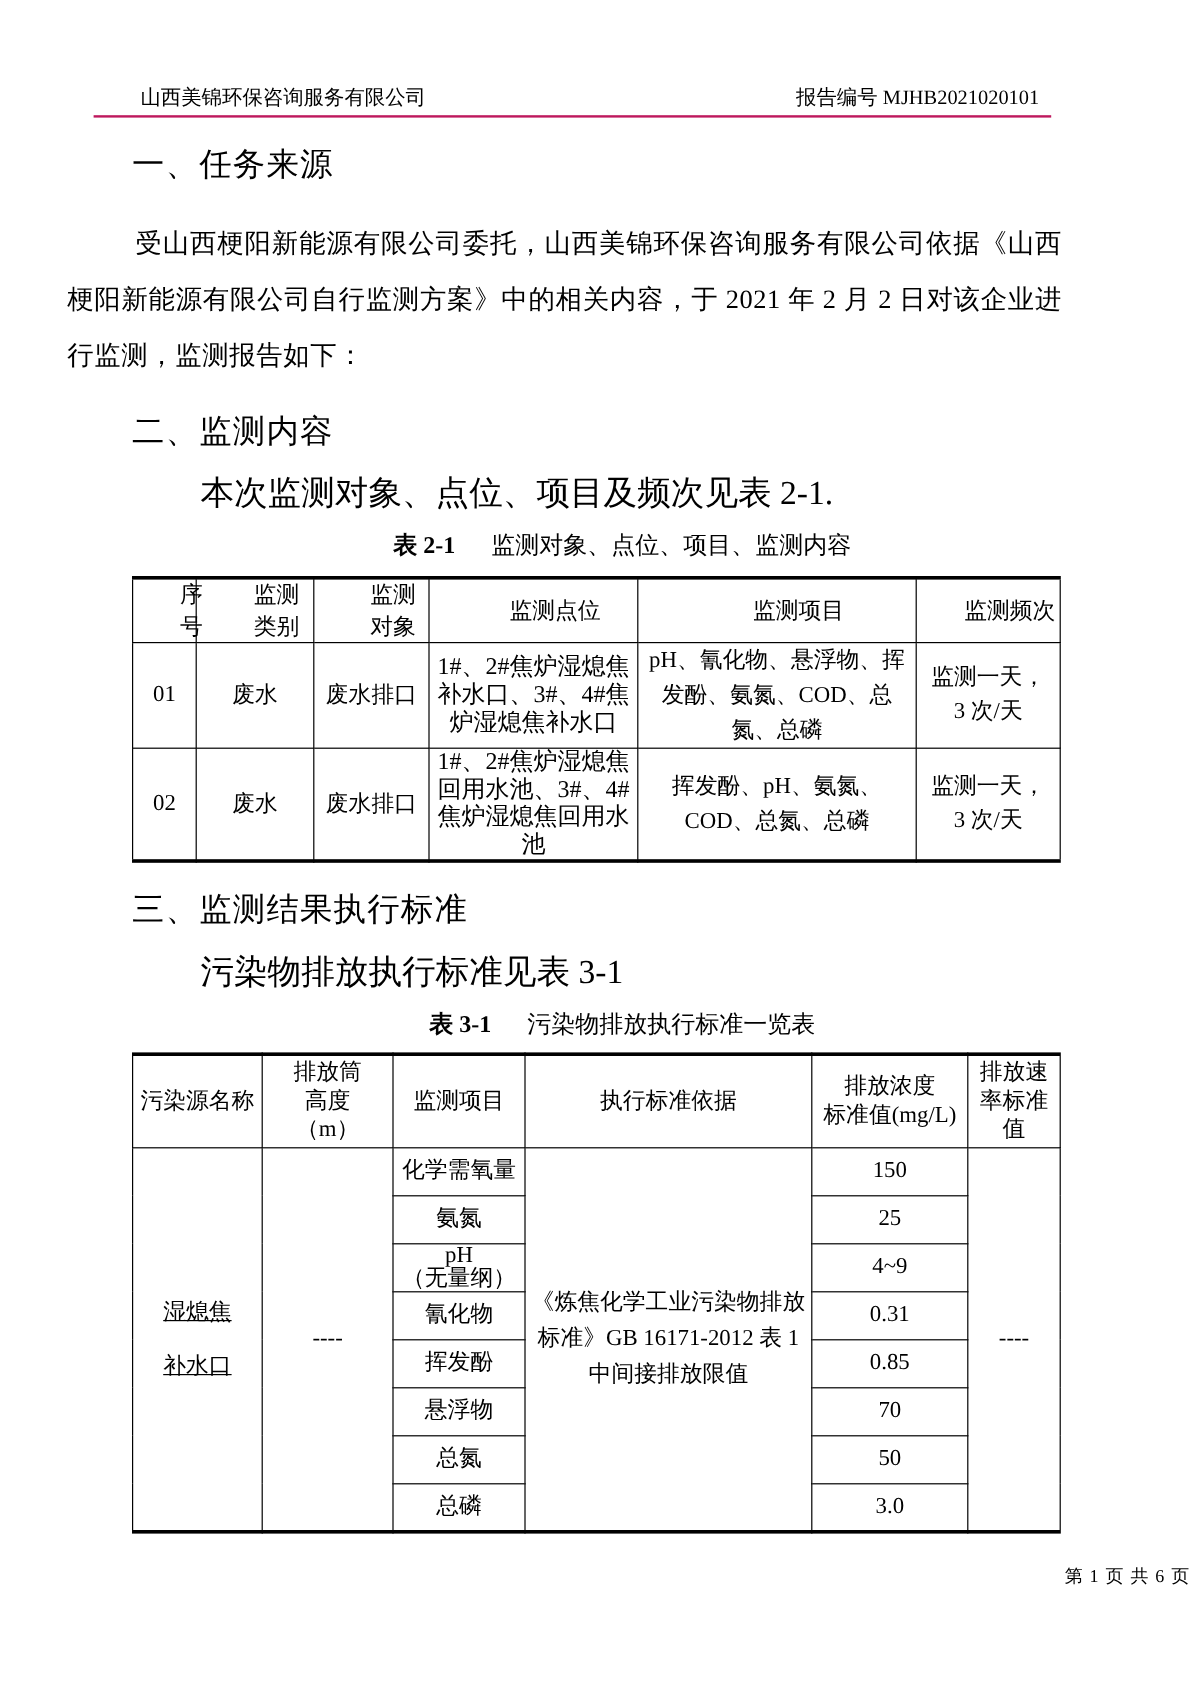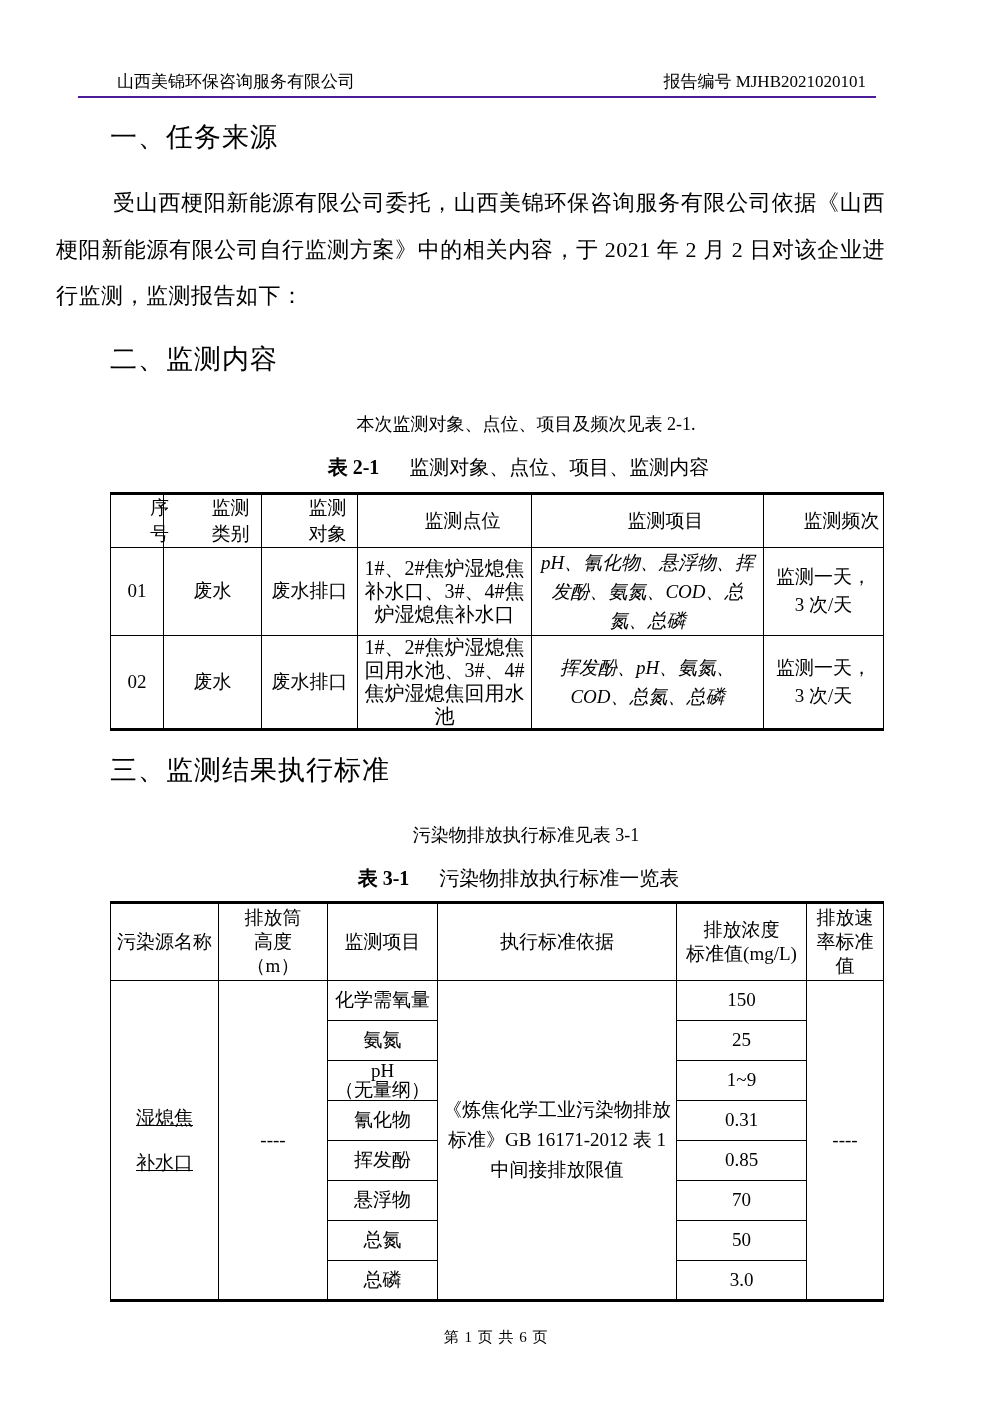--- a/index.html
+++ b/index.html
@@ -10,21 +10,21 @@
     color: #000000;
     font-family: "Liberation Serif", "DejaVu Serif", serif;
     overflow: hidden;
   }
   
   .doc-header {
     margin: 71px 116px 0 78px;
     display: flex;
     justify-content: space-between;
     align-items: flex-end;
-    border-bottom: 2px solid #4c1d95;
+    border-bottom: 2px solid #be185d;
     padding: 0 10px 4px 39px;
     font-size: 17px;
     line-height: 21px;
   }
   
   .sec-title {
     margin: 22px 0 0 110px;
     font-size: 27px;
     line-height: 34px;
     letter-spacing: 1px;
@@ -33,25 +33,24 @@
   
   .para {
     margin: 26px 107px 0 56px;
     font-size: 22px;
     line-height: 46.5px;
     letter-spacing: 0.5px;
     text-align: justify;
     text-indent: 57px;
   }
   .intro {
-    margin: 33px 107px 0 110px;
-    font-size: 18px;
+    margin: 21px 107px 0 110px;
+    font-size: 28px;
     line-height: 30px;
     text-indent: 57px;
-    text-align: center;
   }
   
   .caption {
     margin-top: 14px;
     text-align: center;
     font-size: 20px;
     line-height: 28px;
   }
   .caption .lbl { font-weight: bold; margin-right: 30px; margin-left: 45px; }
   
@@ -68,33 +67,33 @@
     text-align: center;
     vertical-align: middle;
     font-weight: normal;
     padding: 0 3px;
     font-size: 19px;
   }
   .t21 { margin-top: 11px; }
   .t21 th { height: 52px; padding-left: 39px; }
   .t21 td { height: 70px; }
   .t21 .cell-point  { font-size: 20px; line-height: 23px; }
-  .t21 .cell-items  { line-height: 29px; font-style: italic; }
+  .t21 .cell-items  { line-height: 29px; }
   .t21 .cell-freq   { line-height: 28px; }
   .t31 { margin-top: 9px; }
   .t31 th { height: 78px; line-height: 24px; }
   .t31 td { height: 40px; }
   .t31 .cell-source { line-height: 45px; text-decoration: underline; }
   .t31 .cell-basis  { line-height: 30px; }
   .t31 .cell-item   { line-height: 19.5px; }
   .pre { white-space: pre-line; }
   
   .doc-footer {
     margin-top: 26px;
-    text-align: center;
+    text-align: right;
     font-size: 15px;
     letter-spacing: 1px;
   }
 </style>
 </head>
 <body>
 
 <div class="doc-header">
   <span>山西美锦环保咨询服务有限公司</span>
   <span>报告编号 MJHB2021020101</span>
@@ -186,21 +185,21 @@
     <td>150</td>
     <td rowspan="8">----</td>
   </tr>
   <tr>
     <td class="cell-item pre">氨氮</td>
     <td>25</td>
   </tr>
   <tr>
     <td class="cell-item pre">pH
 （无量纲）</td>
-    <td>1~9</td>
+    <td>4~9</td>
   </tr>
   <tr>
     <td class="cell-item pre">氰化物</td>
     <td>0.31</td>
   </tr>
   <tr>
     <td class="cell-item pre">挥发酚</td>
     <td>0.85</td>
   </tr>
   <tr>

